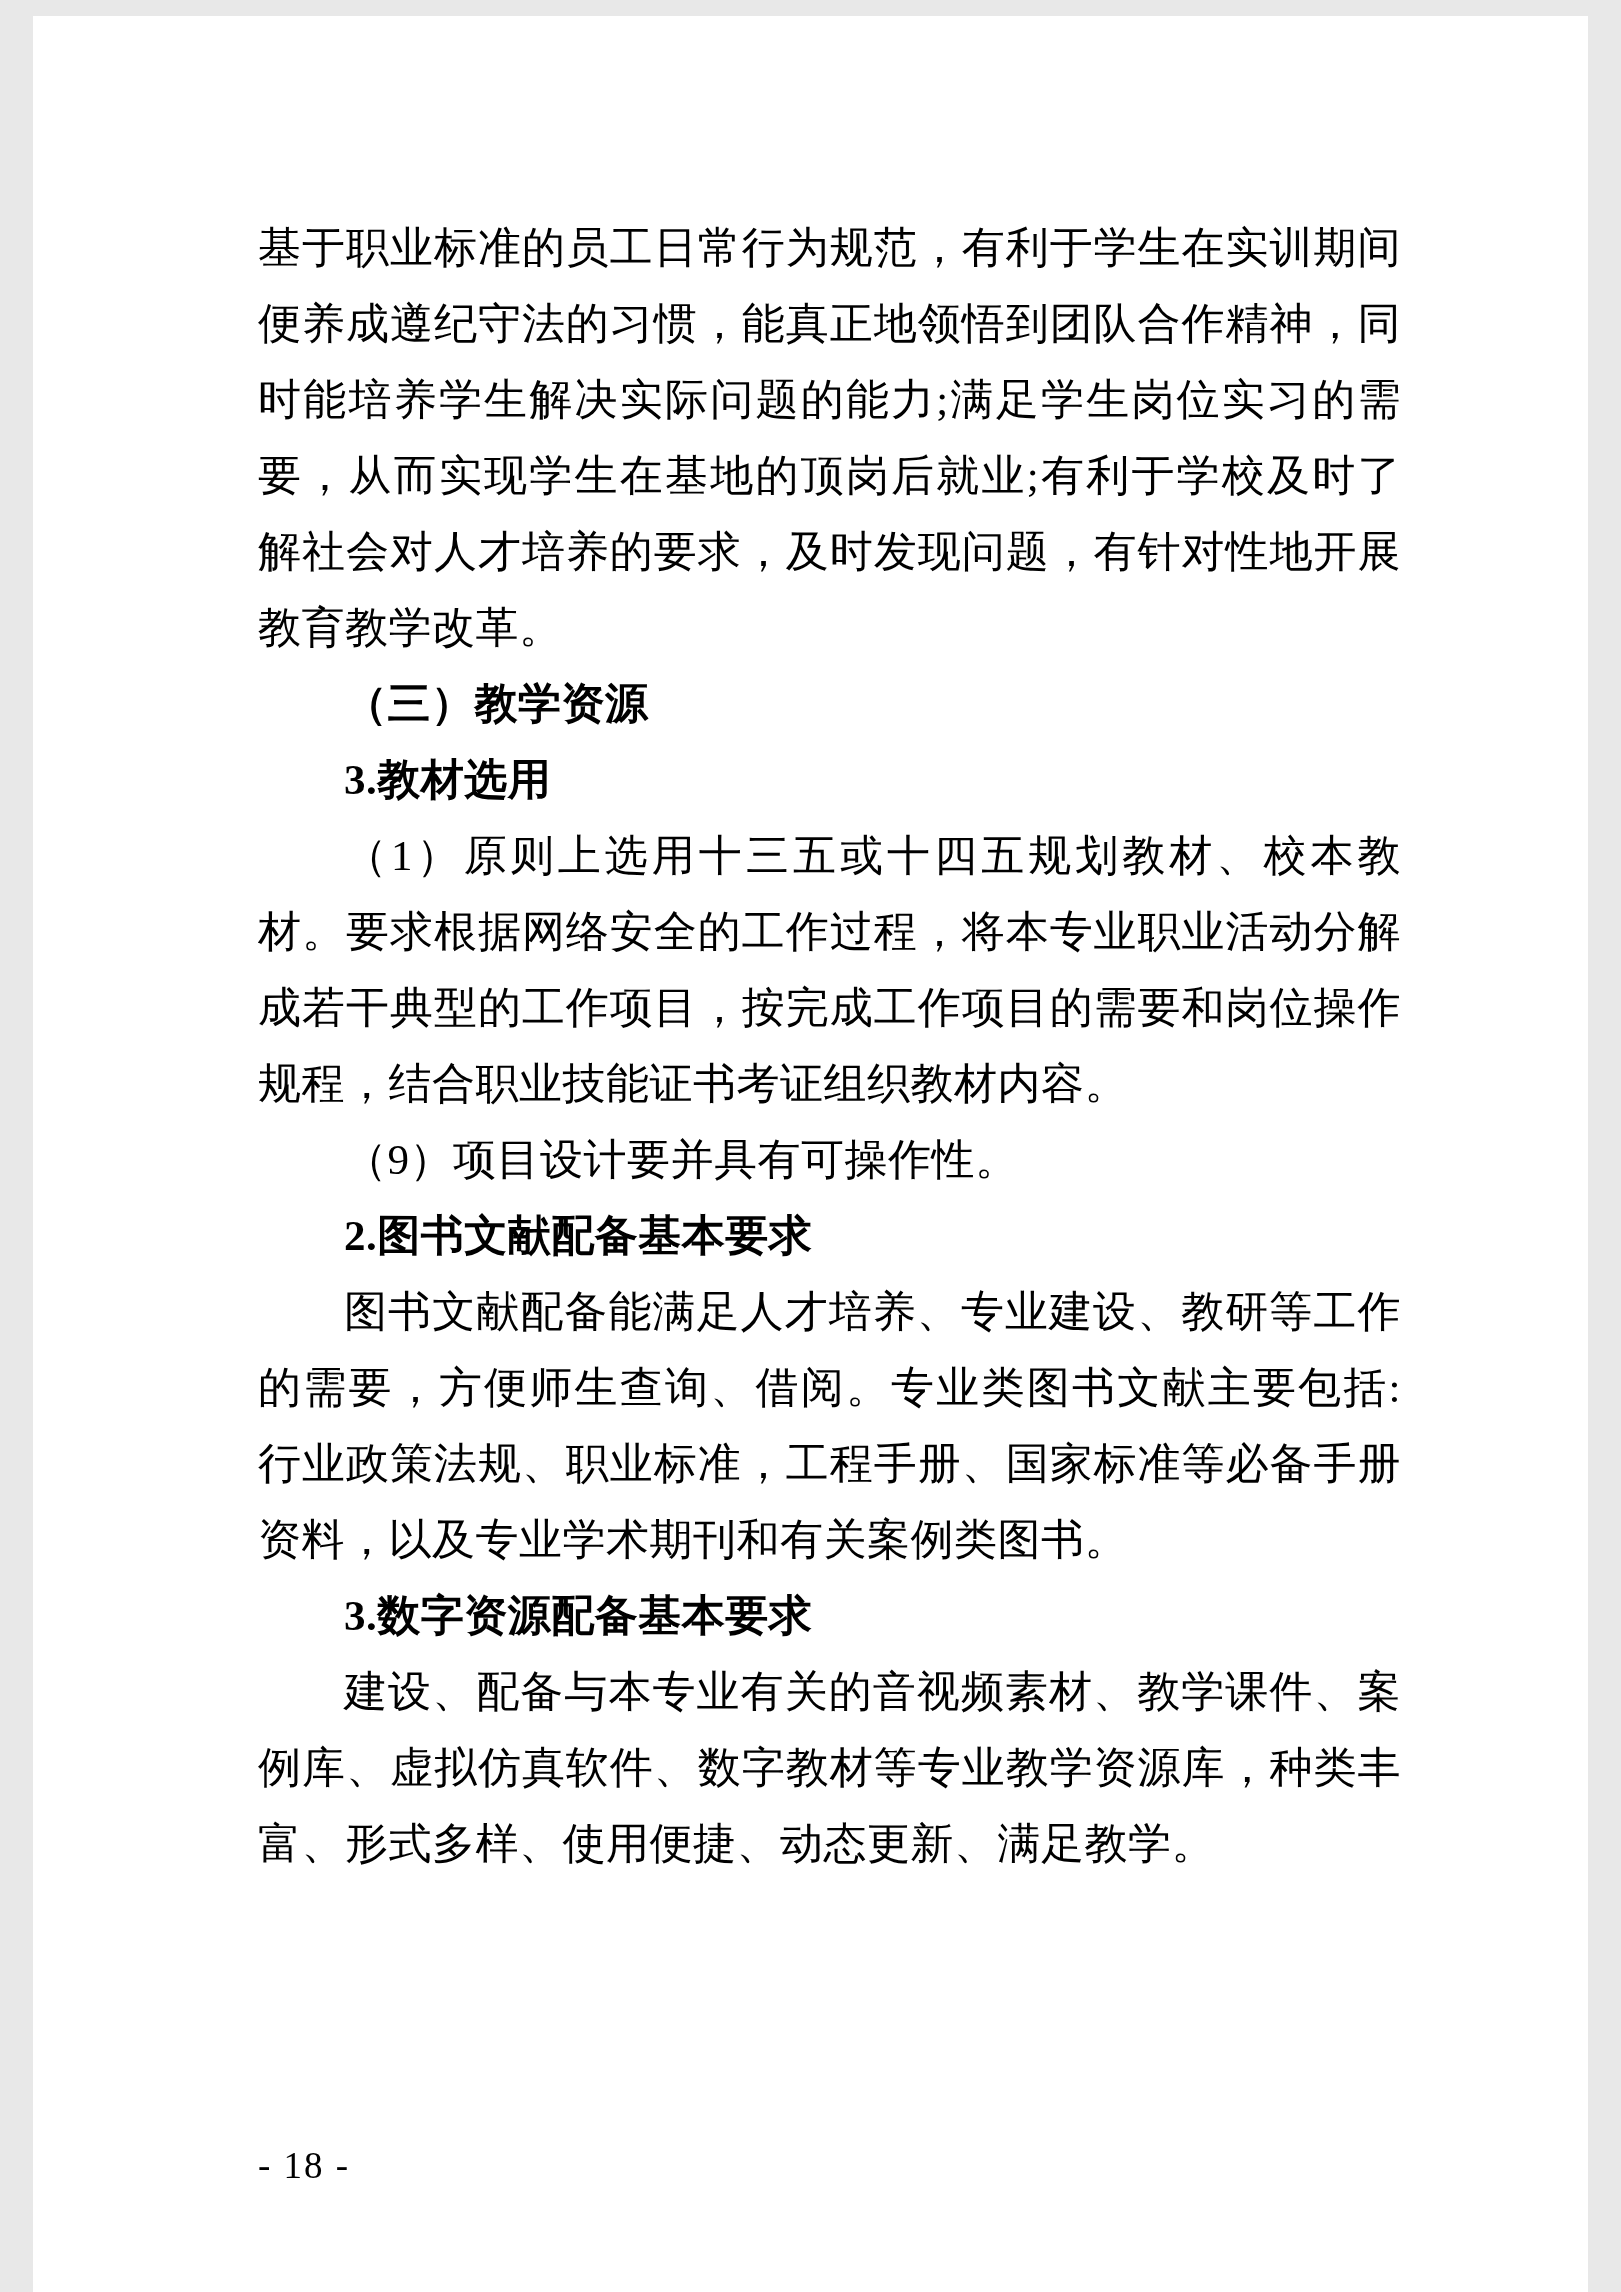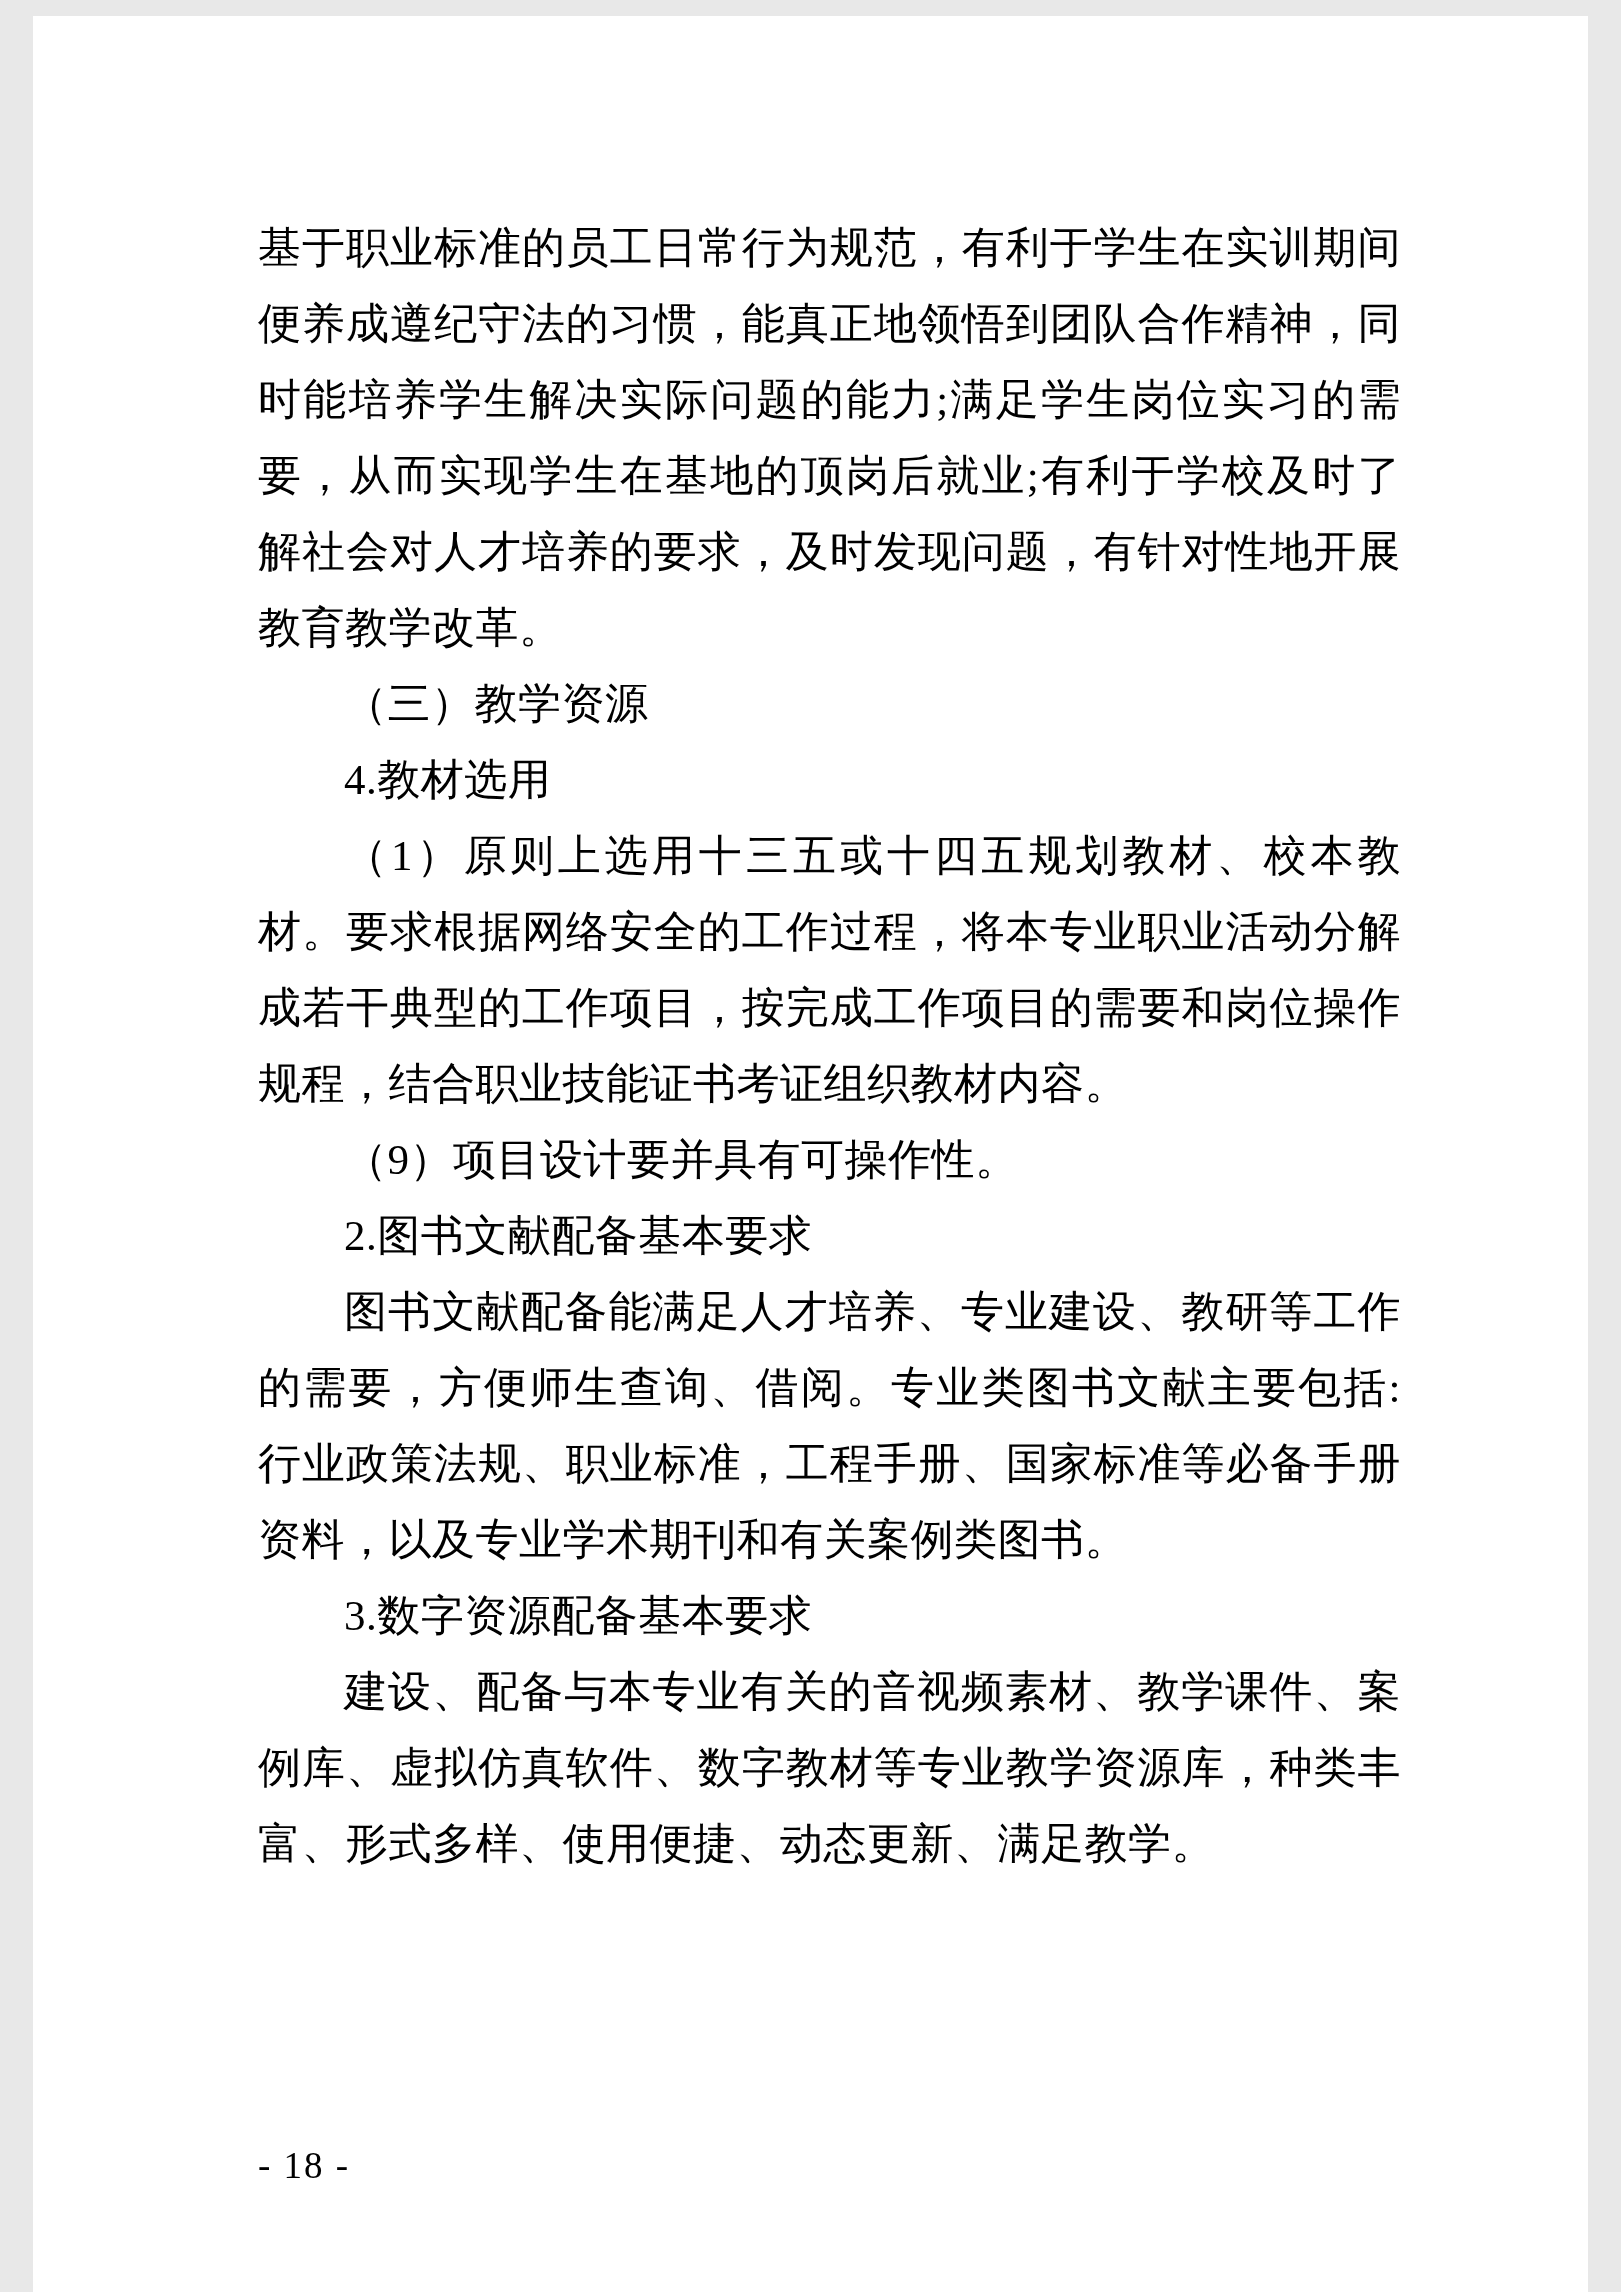--- a/index.html
+++ b/index.html
@@ -29,21 +29,21 @@
   }
   .content p, .content h3 {
     margin: 0;
     padding: 0;
     font-size: 43px;
     line-height: 76px;
   }
   .para-indent { text-indent: 2em; }
   .para-flush  { text-indent: 0; }
   .heading {
-    font-weight: 400;
+    font-weight: 700;
     text-indent: 2em;
     text-align: left;
   }
   .footer {
     position: absolute;
     left: 225px;
     top: 2129px;
     font-size: 37px;
     line-height: 41px;
     letter-spacing: 2px;
@@ -54,21 +54,21 @@
 <body>
 
 <div class="page">
 
   <div class="content">
 
     <p class="para-flush">基于职业标准的员工日常行为规范，有利于学生在实训期间便养成遵纪守法的习惯，能真正地领悟到团队合作精神，同时能培养学生解决实际问题的能力;满足学生岗位实习的需要，从而实现学生在基地的顶岗后就业;有利于学校及时了解社会对人才培养的要求，及时发现问题，有针对性地开展教育教学改革。</p>
 
     <h3 class="heading">（三）教学资源</h3>
 
-    <h3 class="heading">4.教材选用</h3>
+    <h3 class="heading">3.教材选用</h3>
 
     <p class="para-indent">（1）原则上选用十三五或十四五规划教材、校本教材。要求根据网络安全的工作过程，将本专业职业活动分解成若干典型的工作项目，按完成工作项目的需要和岗位操作规程，结合职业技能证书考证组织教材内容。</p>
 
 
     <p class="para-indent">（9）项目设计要并具有可操作性。</p>
 
     <h3 class="heading">2.图书文献配备基本要求</h3>
 
     <p class="para-indent">图书文献配备能满足人才培养、专业建设、教研等工作的需要，方便师生查询、借阅。专业类图书文献主要包括:行业政策法规、职业标准，工程手册、国家标准等必备手册资料，以及专业学术期刊和有关案例类图书。</p>
 

